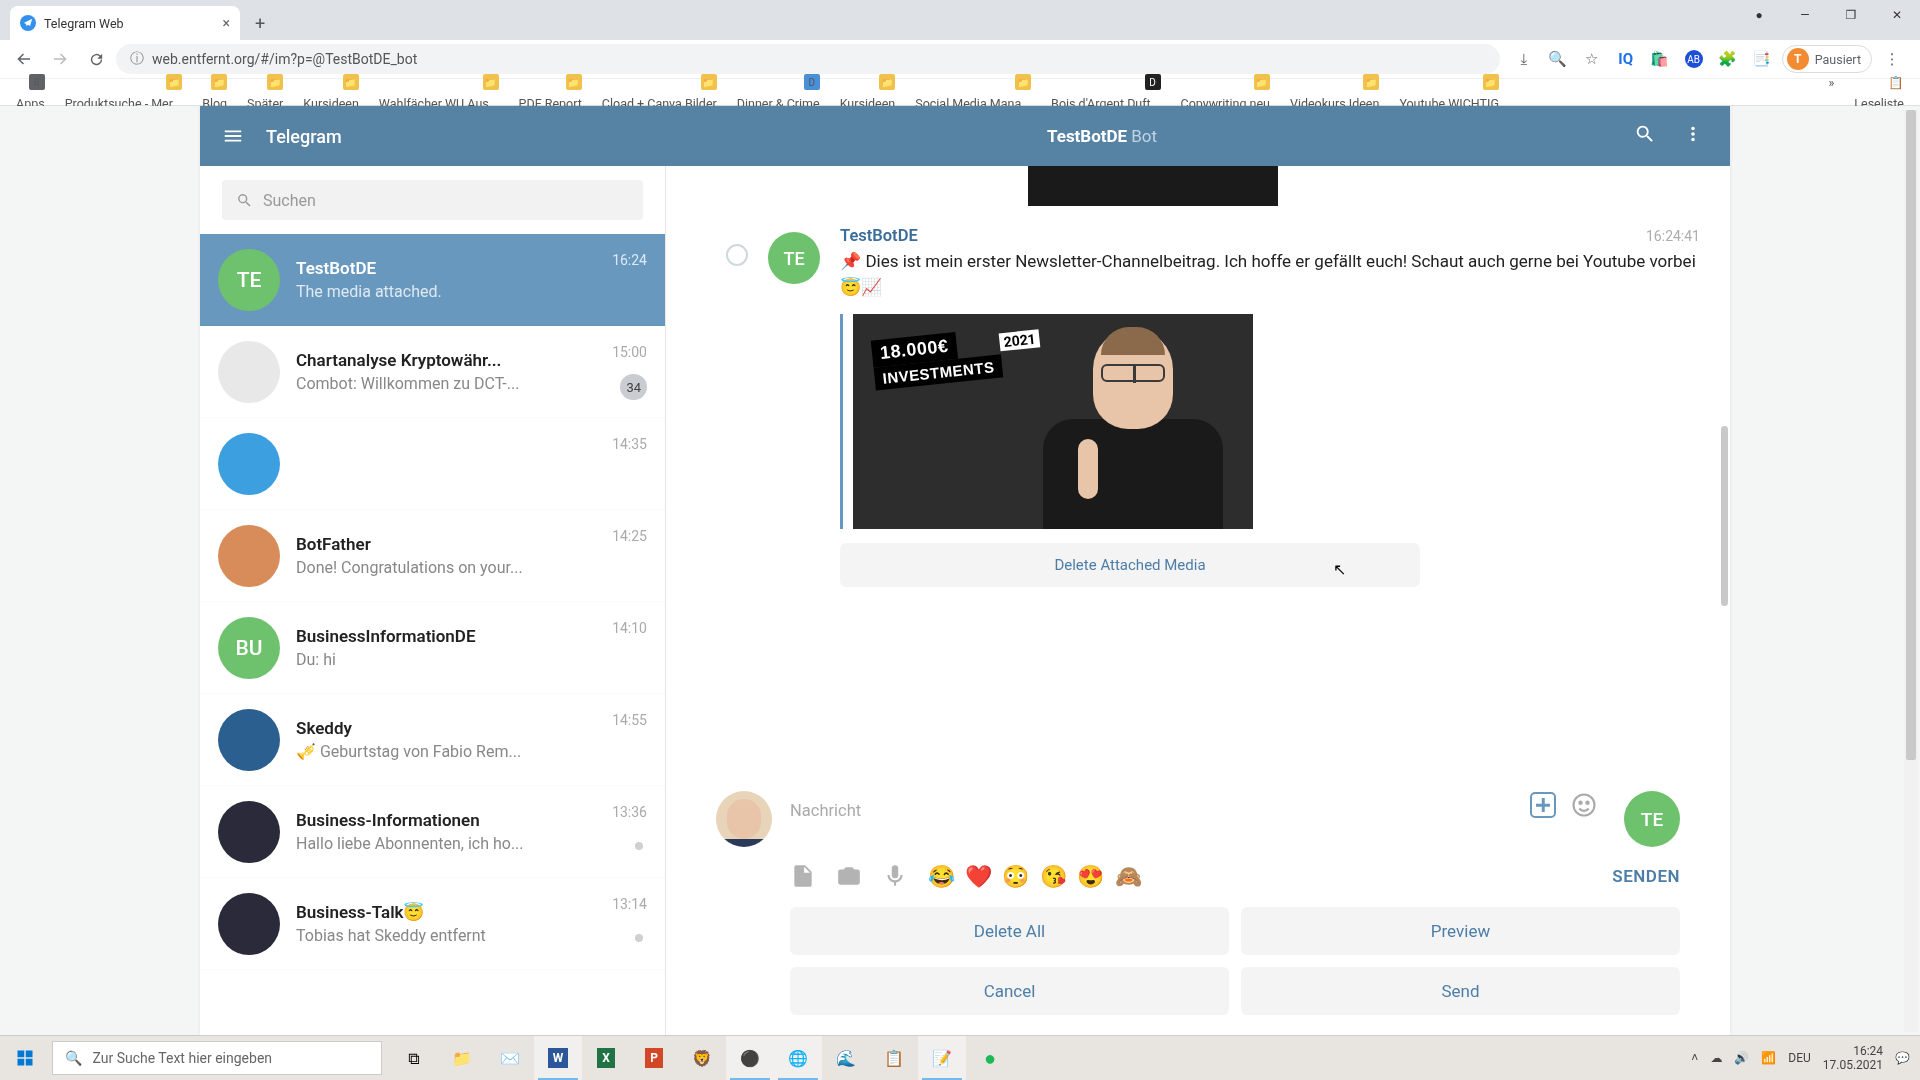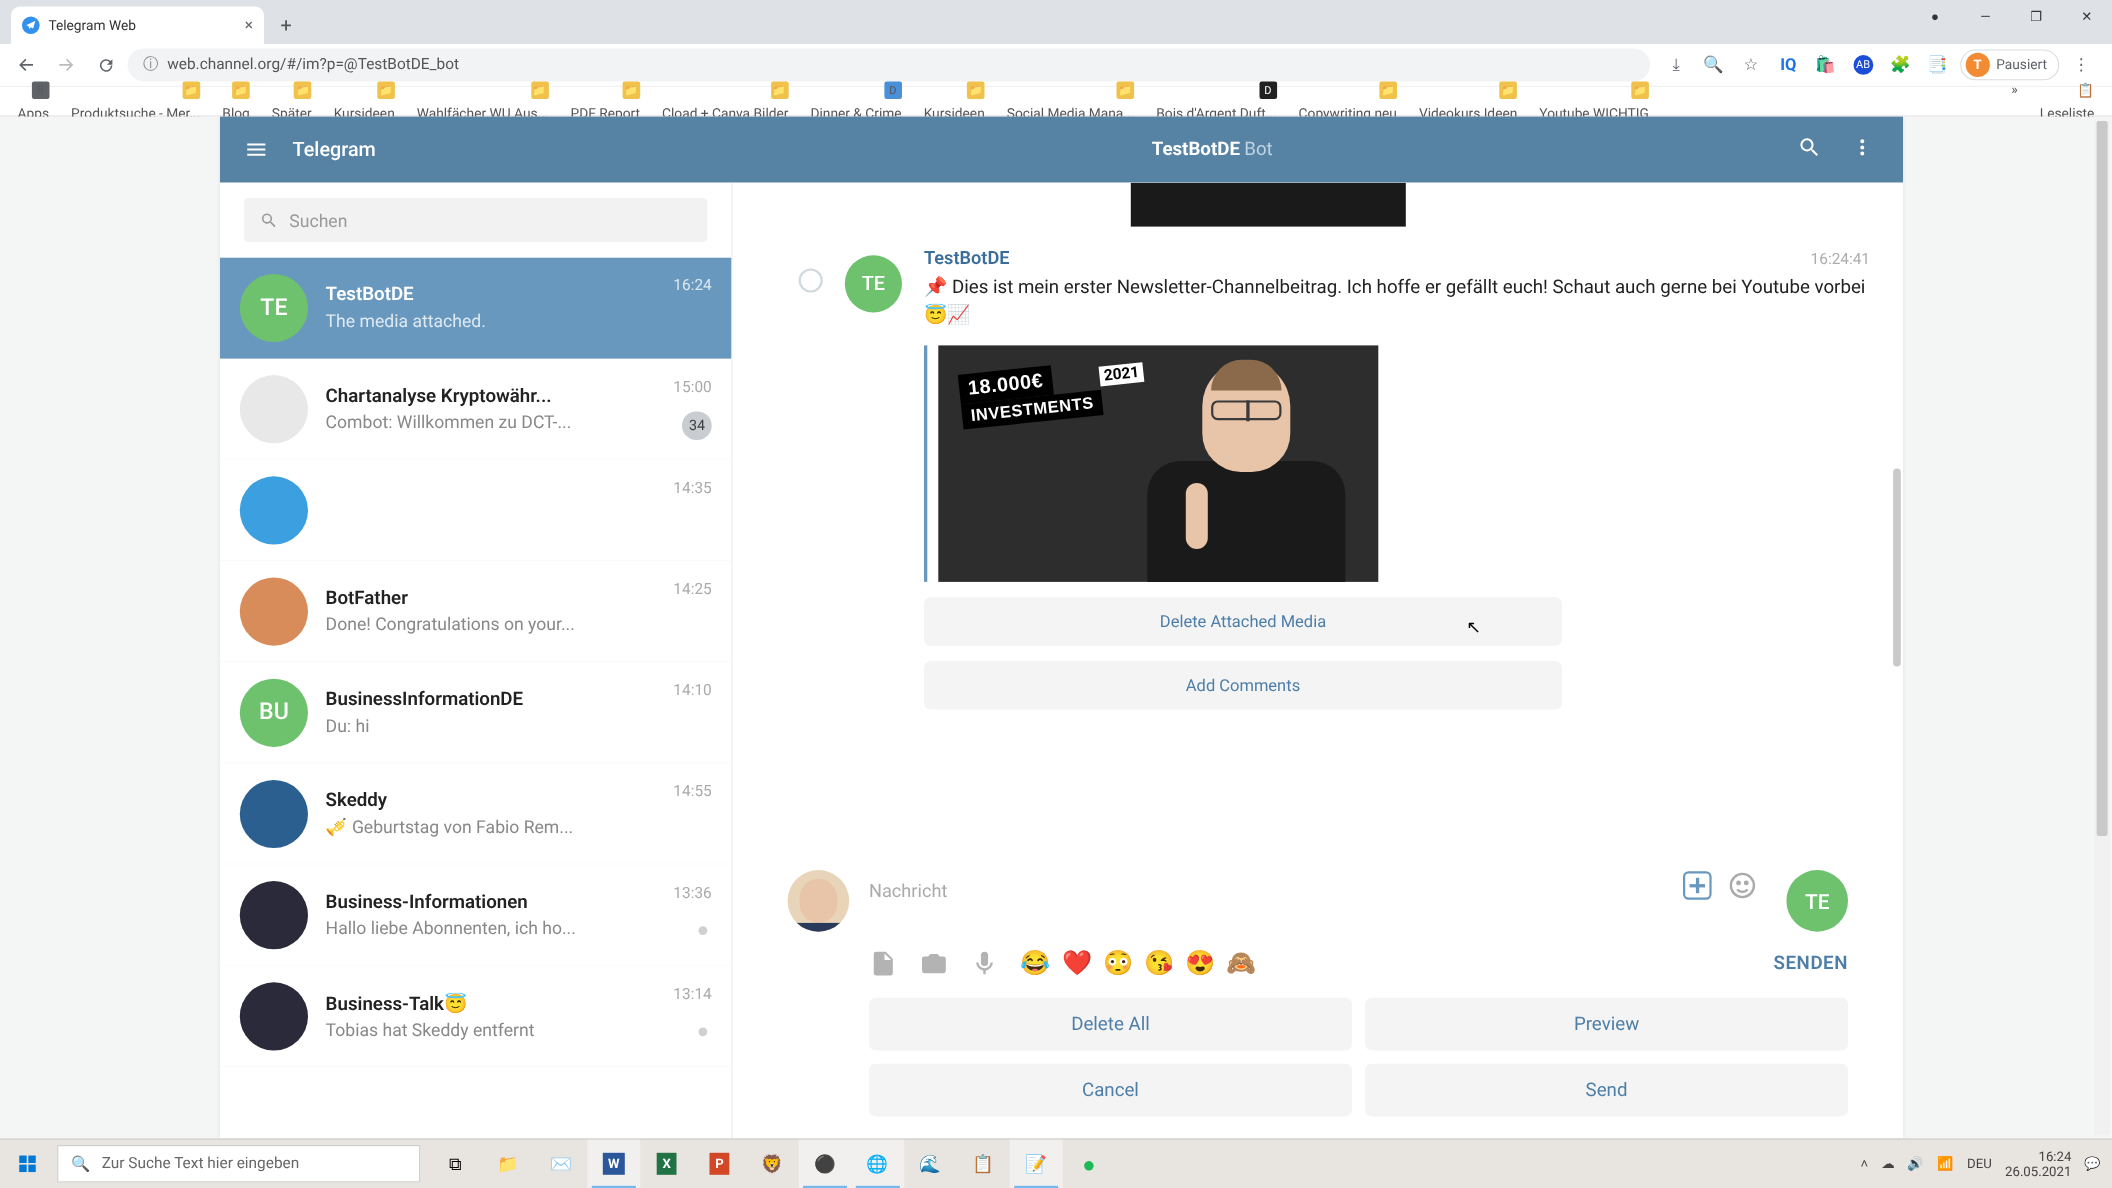--- a/index.html
+++ b/index.html
@@ -166,21 +166,21 @@
           <path d="M4 11h13l-5-5 1.4-1.4L20.8 12l-7.4 7.4L12 18l5-5H4z"></path>
         </svg>
       </div>
     <div class="nav-btn">
         <svg width="17" height="17" viewBox="0 0 24 24" fill="#5f6368">
           <path d="M17.65 6.35A8 8 0 1 0 20 12h-2a6 6 0 1 1-1.76-4.24L13 11h7V4z"></path>
         </svg>
       </div>
     <div class="url-box">
       <span class="proto-icon">ⓘ</span>
-      <span>web.channel.org/#/im?p=@TestBotDE_bot</span>
+      <span>web.entfernt.org/#/im?p=@TestBotDE_bot</span>
     </div>
     <div class="addr-icons">
       <div class="ic">⤓</div>
       <div class="ic">🔍</div>
       <div class="ic">☆</div>
       <div class="ic" style="color:#1a73e8; font-weight:bold;">IQ</div>
       <div class="ic">🛍️</div>
       <div class="ic">
           <span class="badge-red">AB</span>
         </div>
@@ -390,21 +390,20 @@
                   <div class="head">
                       <div class="hair"></div>
                       <div class="glasses"></div>
                     </div>
                   <div class="body"></div>
                   <div class="finger"></div>
                 </div>
               </div>
             </div>
             <div class="inline-btn">Delete Attached Media</div>
-            <div class="inline-btn">Add Comments</div>
           </div>
         </div>
       </div>
 
       <div class="compose-area">
         <div class="compose-row">
           <div class="compose-av">
               <div class="h"></div>
               <div class="b"></div>
             </div>
@@ -493,17 +492,17 @@
       </div>
   </div>
   <div class="tray">
     <span>˄</span>
     <span>☁</span>
     <span>🔊</span>
     <span>📶</span>
     <span>DEU</span>
     <div class="clock">
       <div>16:24</div>
-      <div>26.05.2021</div>
+      <div>17.05.2021</div>
     </div>
     <span>💬</span>
   </div>
 </div>
 
 </body></html>

